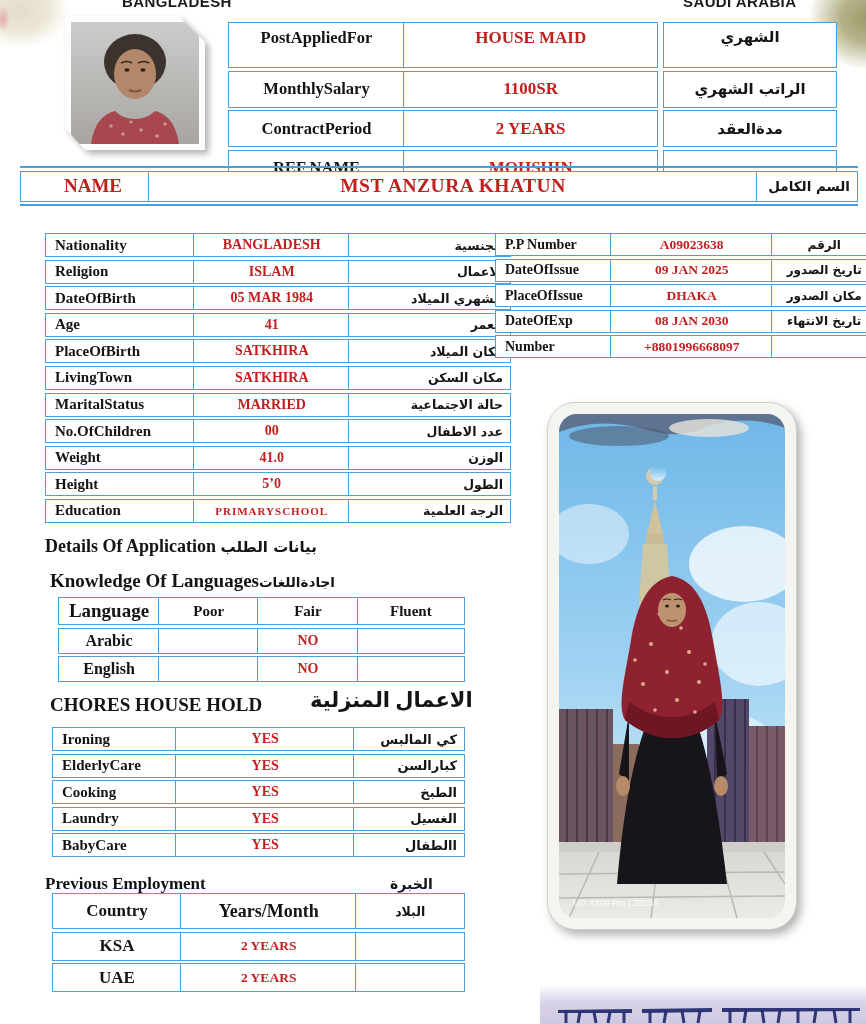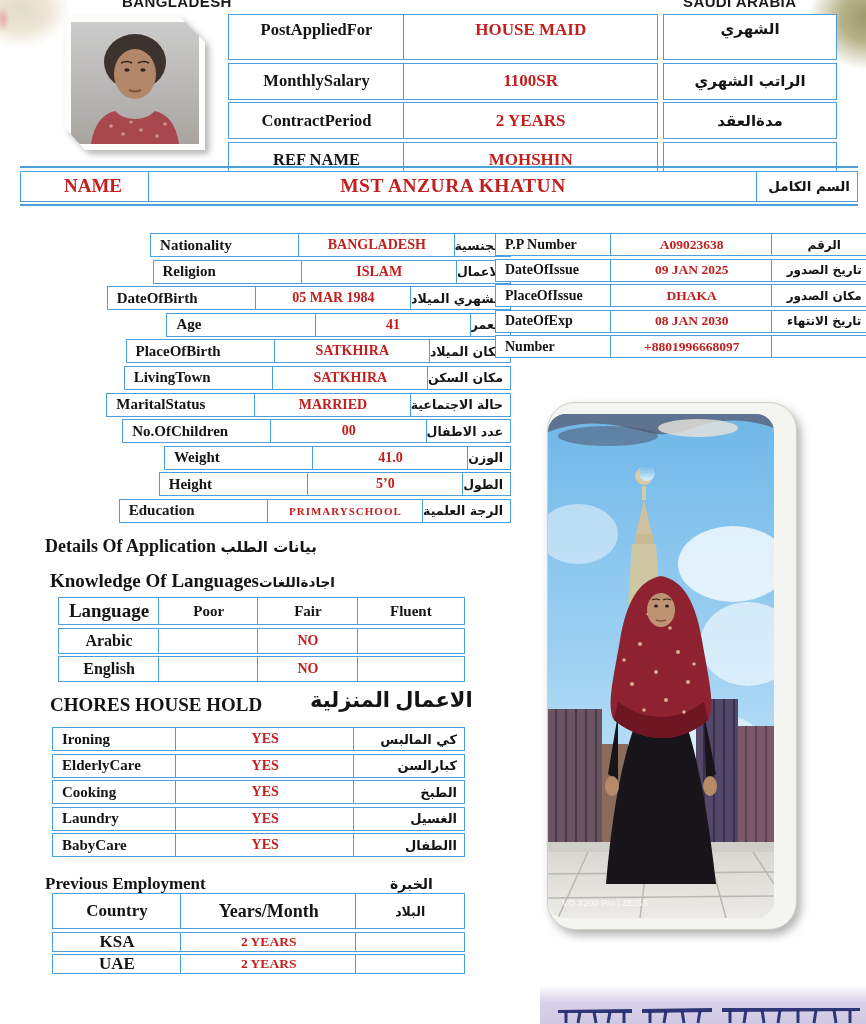--- a/index.html
+++ b/index.html
@@ -13,21 +13,21 @@
   .c{border:1.8px solid #4b9fdc;background:#fff;display:flex;align-items:center;box-sizing:border-box;overflow:hidden;white-space:nowrap;}
   .c + .c{margin-left:-1.8px;}
   .c.gap{margin-left:5px;}
   .lbl{font-weight:700;color:#141414;padding-left:9px;}
   .val{color:#c2201f;font-weight:700;justify-content:center;text-align:center;}
   .ar{direction:rtl;padding-right:7px;font-family:"DejaVu Sans",sans-serif;font-weight:700;color:#141414;justify-content:flex-start;}
   .ar.ctr{justify-content:center;padding-right:0;}
 
   
   .app .trow{height:37px;}
-  .app .trow.tall{height:46px;}
+  .app .trow.tall{height:46px;margin-top:8px;}
   .app .trow.tall .c{align-items:flex-start;padding-top:5px;}
   .app .lbl{flex:0 0 177px;font-size:16.5px;justify-content:center;padding-left:0;}
   .app .val{flex:0 0 255px;font-size:17px;}
   .app .ar{flex:1;font-size:15px;}
 
   
   .name-band{position:absolute;left:20px;top:166px;width:838px;
              border-top:2.6px solid #4b9fdc;border-bottom:2.6px solid #4b9fdc;padding:2.6px 0;box-sizing:border-box;}
   .name-band .trow{height:31px;}
   .name-band .nlbl{flex:0 0 130px;color:#c2201f;font-weight:700;font-size:19px;justify-content:center;padding-left:16px;}
@@ -57,21 +57,21 @@
   .lng .no{color:#c2201f;font-size:14px;}
   .lng .hdr .c1{font-size:19px;}
 
   
   .cho .trow{height:24px;}
   .cho .lbl{flex:0 0 125px;font-size:15px;}
   .cho .val{flex:0 0 180px;font-size:14px;}
   .cho .ar{flex:1;font-size:13px;}
 
   
-  .emp .trow{height:20px;}
+  .emp .trow{height:29px;}
   .emp .trow.hdr{height:36px;}
   .emp .e1{flex:0 0 130px;font-weight:700;color:#141414;justify-content:center;font-size:17px;}
   .emp .e2{flex:0 0 177px;justify-content:center;font-weight:700;}
   .emp .e3{flex:1;}
   .emp .hdr .e2{font-size:18px;color:#141414;}
   .emp .dur{color:#c2201f;font-size:13.5px;}
   .emp .ar{font-size:12.5px;justify-content:center;padding-right:0;}
 
   
   .heading{position:absolute;font-weight:700;color:#141414;white-space:nowrap;}
@@ -84,21 +84,21 @@
   
   .pp-wrap{position:absolute;left:65px;top:16px;filter:drop-shadow(4px 4px 3px rgba(90,90,90,.45));}
   .pp-frame{width:140px;height:134px;background:#fdfdfb;
             clip-path:polygon(0 0,114px 0,140px 26px,140px 134px,20px 134px,0 112px);
             display:flex;align-items:center;justify-content:center;}
   .pp-frame svg{margin-top:0;}
 
   
   .fl-wrap{position:absolute;left:547px;top:402px;filter:drop-shadow(4px 5px 5px rgba(60,60,60,.4));}
   .fl-frame{width:250px;height:528px;background:#f4f4f1;border:1px solid #cfcfc8;border-radius:28px;
-            box-sizing:border-box;display:flex;align-items:center;}
+            box-sizing:border-box;display:flex;align-items:center;justify-content:center;}
   .fl-photo{width:226px;height:504px;border-radius:18px;overflow:hidden;}
 
   
   .smudge{position:absolute;pointer-events:none;}
   .smudge.tl{left:-30px;top:-28px;width:100px;height:76px;border-radius:50%;
              background:radial-gradient(closest-side,#e3dcc9 0%,#ece6d6 55%,rgba(236,230,214,0) 100%);}
   .smudge.pink{left:-4px;top:6px;width:14px;height:26px;border-radius:50%;
                background:radial-gradient(closest-side,rgba(228,150,160,.75),rgba(228,150,160,0));}
   .smudge.tr{left:808px;top:-34px;width:120px;height:104px;border-radius:50%;
              background:radial-gradient(closest-side,#9b9a6a 0%,#b5b288 45%,rgba(181,178,136,0) 100%);}
@@ -173,21 +173,21 @@
   </div>
 
   <div class="name-band">
     <div class="trow">
       <div class="c nlbl">NAME</div>
       <div class="c val nval">MST ANZURA KHATUN</div>
       <div class="c ar">السم الكامل</div>
     </div>
   </div>
 
-  <div class="tbl per" style="left:45px;top:233px;width:466px;align-items:flex-end;">
+  <div class="tbl per" style="left:45px;top:233px;width:466px;">
     <div class="trow">
       <div class="c lbl">Nationality</div>
       <div class="c val">BANGLADESH</div>
       <div class="c ar">الجنسية</div>
     </div>
     <div class="trow">
       <div class="c lbl">Religion</div>
       <div class="c val">ISLAM</div>
       <div class="c ar">الاعمال</div>
     </div>

